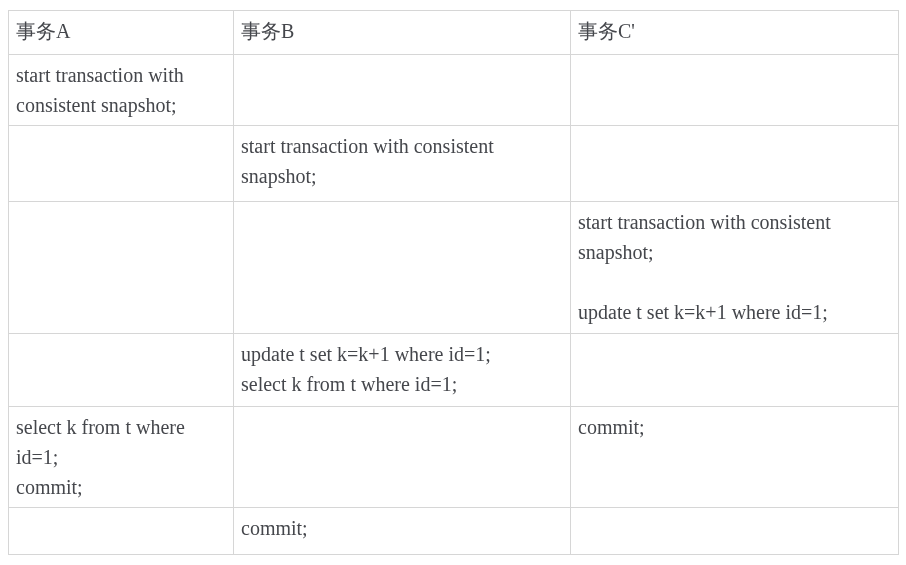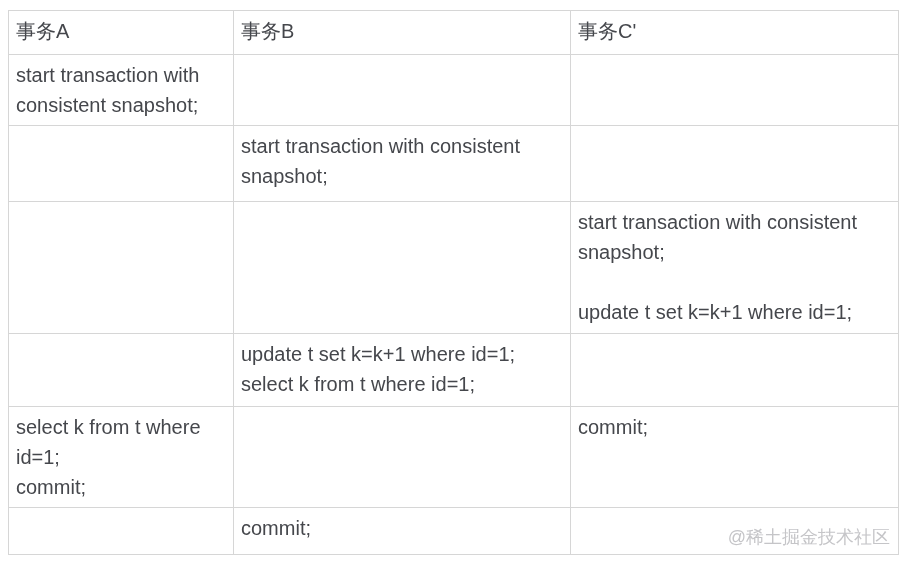--- a/index.html
+++ b/index.html
@@ -5,21 +5,21 @@
   html, body {
     margin: 0;
     padding: 0;
     background: #ffffff;
   }
   #canvas {
     position: relative;
     width: 906px;
     height: 565px;
     background: #ffffff;
-    font-family: Liberation Sans, sans-serif;
+    font-family: Liberation Serif, serif;
     overflow: hidden;
   }
   table.tx-table {
     position: absolute;
     left: 8px;
     top: 10px;
     width: 890px;
     border-collapse: collapse;
     table-layout: fixed;
   }
@@ -106,14 +106,13 @@
         <td>commit;</td>
       </tr>
       <tr>
         <td></td>
         <td>commit;</td>
         <td></td>
       </tr>
     </tbody>
   </table>
 
-  <div class="watermark">@稀土掘金技术社区</div>
 </div>
 
 </body></html>

